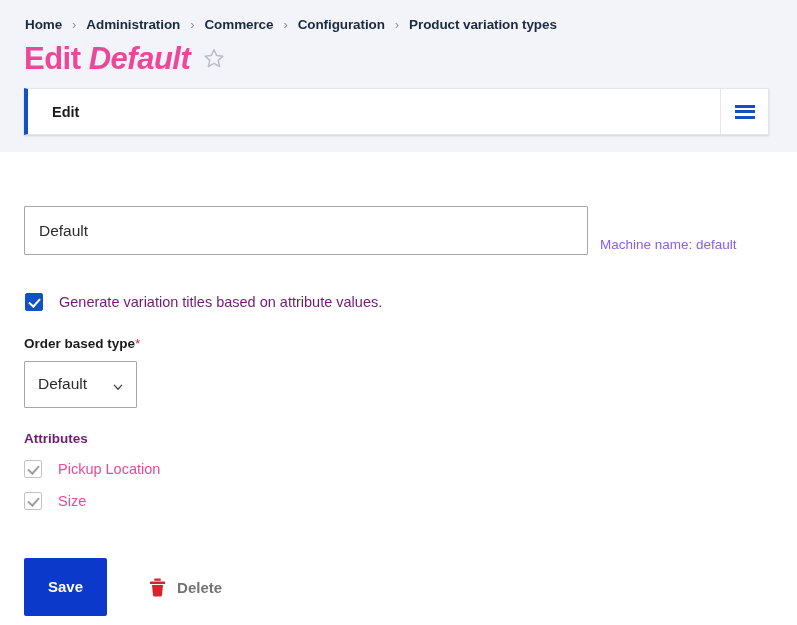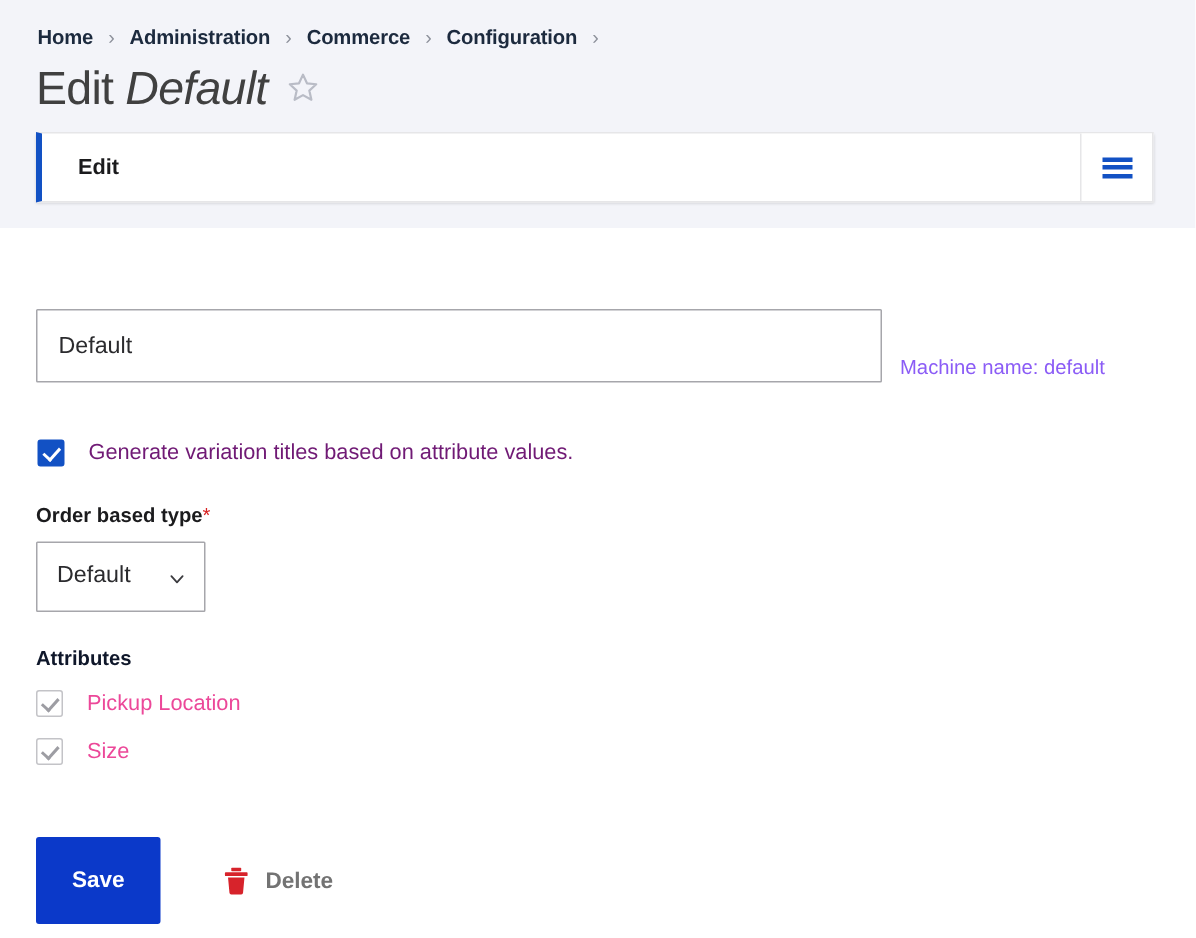--- a/index.html
+++ b/index.html
@@ -55,22 +55,22 @@
   .page-title-row {
     position: absolute;
     top: 38px;
     left: 24px;
     display: flex;
     align-items: center;
     height: 40px;
   }
   .page-title {
     font-size: 31px;
-    font-weight: normal;
-    color: #404040;
+    font-weight: bold;
+    color: #ec4899;
     letter-spacing: -0.5px;
     line-height: 1;
     white-space: nowrap;
   }
   .page-title .title-em {
     font-style: italic;
   }
   .star-icon {
     margin-left: 13px;
     display: block;
@@ -248,21 +248,21 @@
 
   
   .attributes-block {
     position: absolute;
     top: 280px;
     left: 24px;
   }
   .attributes-title {
     font-size: 13.5px;
     font-weight: bold;
-    color: #0f172a;
+    color: #701a75;
     line-height: 1;
   }
   .attr-row {
     display: flex;
     align-items: center;
     margin-top: 14px;
   }
   .attr-row:first-of-type { margin-top: 17px; }
   .cb-disabled {
     width: 18px;
@@ -336,20 +336,21 @@
 
 <nav class="breadcrumb">
   <a href="#">Home</a>
   <span class="crumb-sep">›</span>
   <a href="#">Administration</a>
   <span class="crumb-sep">›</span>
   <a href="#">Commerce</a>
   <span class="crumb-sep">›</span>
   <a href="#">Configuration</a>
   <span class="crumb-sep">›</span>
+  <a href="#">Product variation types</a>
 </nav>
 
 <div class="page-title-row">
   <h1 class="page-title"><span>Edit</span> <span class="title-em">Default</span></h1>
   <span class="star-icon">
     <svg width="22" height="22" viewBox="0 0 24 24" fill="none" stroke="#b9bcc6" stroke-width="1.6" stroke-linejoin="round">
       <polygon points="12,3 14.9,9.3 21.6,10 16.6,14.6 18.1,21.3 12,17.9 5.9,21.3 7.4,14.6 2.4,10 9.1,9.3"></polygon>
     </svg>
   </span>
 </div>

